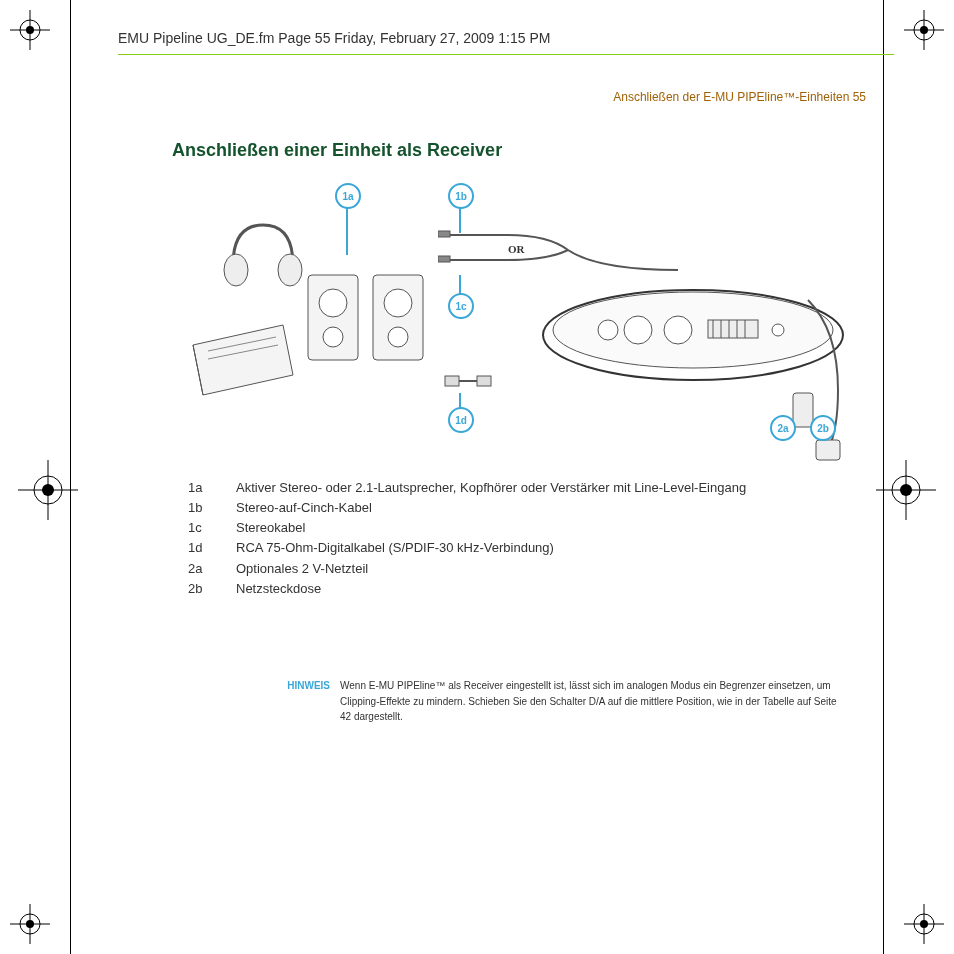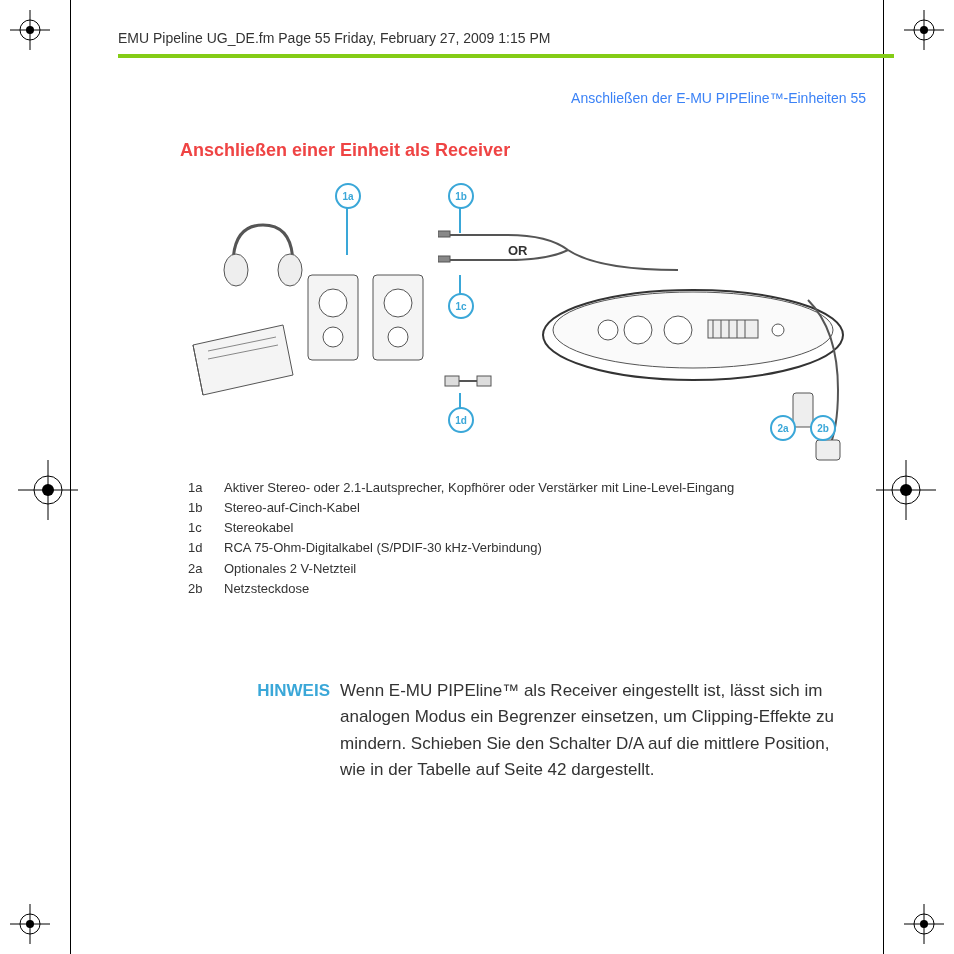--- a/index.html
+++ b/index.html
@@ -39,39 +39,39 @@
     top: 0;
     bottom: 0;
     border-left: 1px solid #000;
     border-right: 1px solid #000;
   }
   .header-line {
     position: absolute;
     left: 118px;
     right: 60px;
     top: 24px;
-    border-bottom: 4px solid #84cc16;
+    border-bottom: 1px solid #84cc16;
     font-size: 14px;
     padding-bottom: 8px;
     padding-top: 6px;
   }
   .running-head {
     position: absolute;
     right: 88px;
     top: 90px;
-    font-size: 14px;
-    color: #3b82f6;
+    font-size: 12px;
+    color: #a16207;
   }
   .section-title {
     position: absolute;
-    left: 180px;
+    left: 172px;
     top: 140px;
     font-size: 18px;
     font-weight: 600;
-    color: #ef4444;
+    color: #14532d;
   }
   .diagram-area {
     position: absolute;
     left: 188px;
     top: 175px;
     width: 690px;
     height: 300px;
   }
   .callout-bubble {
     position: absolute;
@@ -87,45 +87,46 @@
     align-items: center;
     justify-content: center;
   }
   .callout-line {
     position: absolute;
     background: #3aa7d8;
     width: 2px;
   }
   .or-label {
     position: absolute;
-    font-size: 13px;
+    font-size: 11px;
     font-weight: bold;
     color: #333;
+    font-family: Liberation Serif, serif;
   }
 
   .legend-block {
     position: absolute;
     left: 188px;
     top: 478px;
     font-size: 13px;
     line-height: 1.55;
     color: #333;
     width: 640px;
   }
   .legend-row { display: flex; }
   .legend-key { width: 36px; flex: none; }
-  .legend-val { flex: 1; }
+  .legend-val { flex: 1; margin-left: 12px; }
 
   .note-block {
     position: absolute;
     left: 248px;
     top: 678px;
     width: 590px;
     display: flex;
-    font-size: 17px;
+    font-size: 10px;
     line-height: 1.55;
   }
   .note-label {
     color: #3aa7d8;
     font-weight: 700;
     width: 82px;
     flex: none;
     text-align: right;
     padding-right: 10px;
   }

